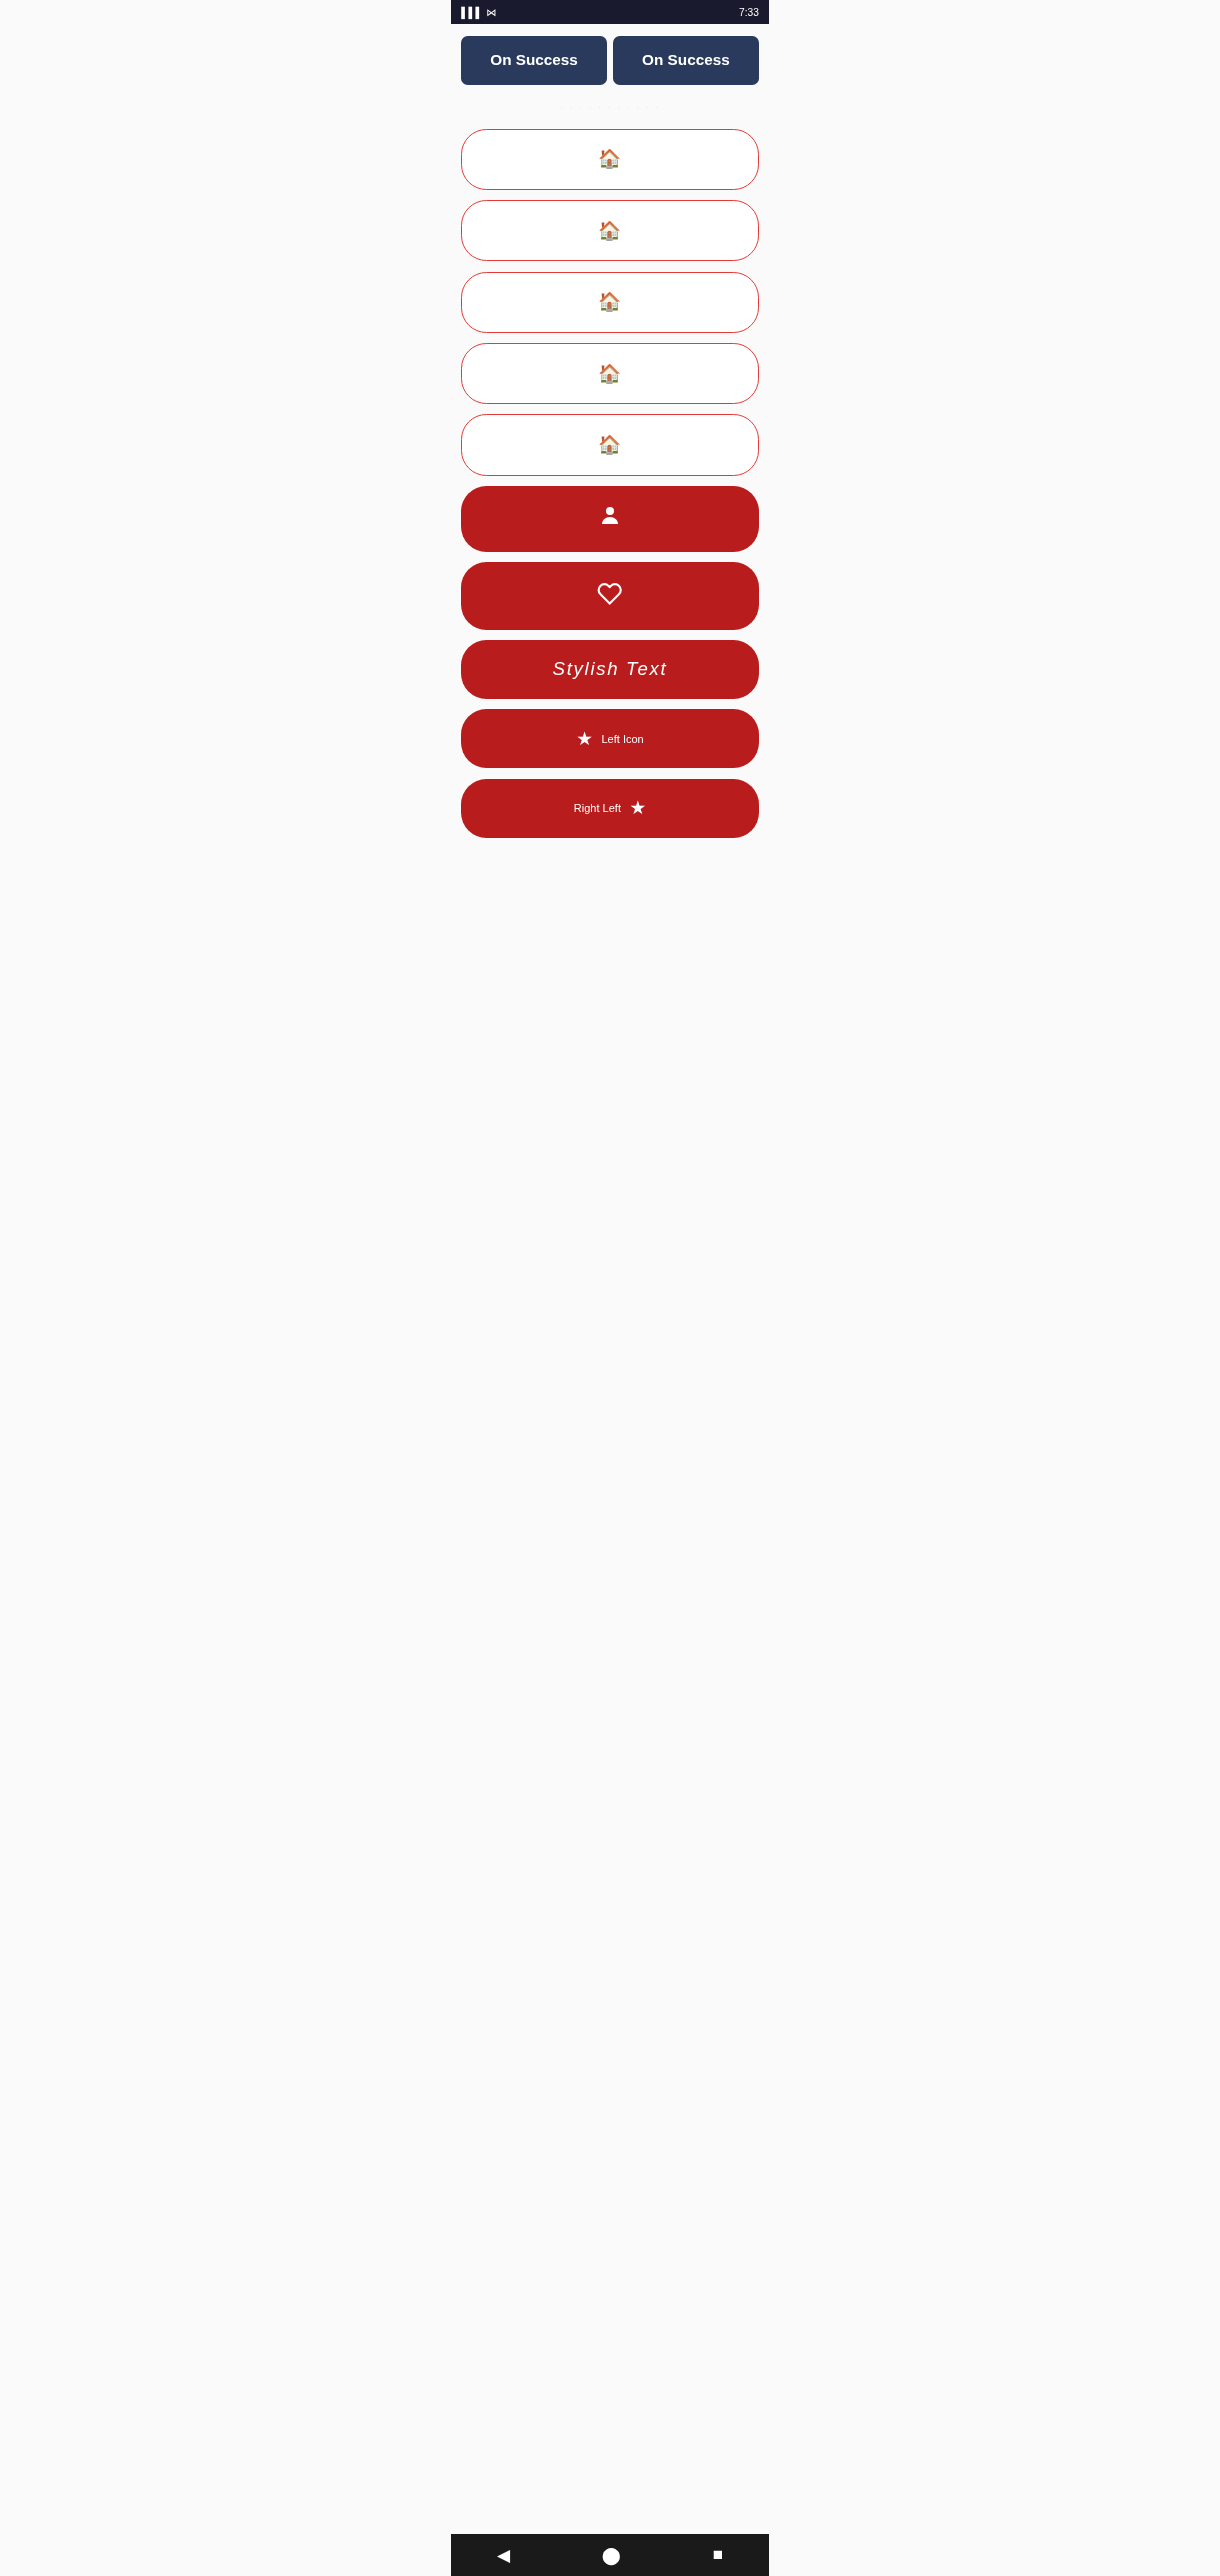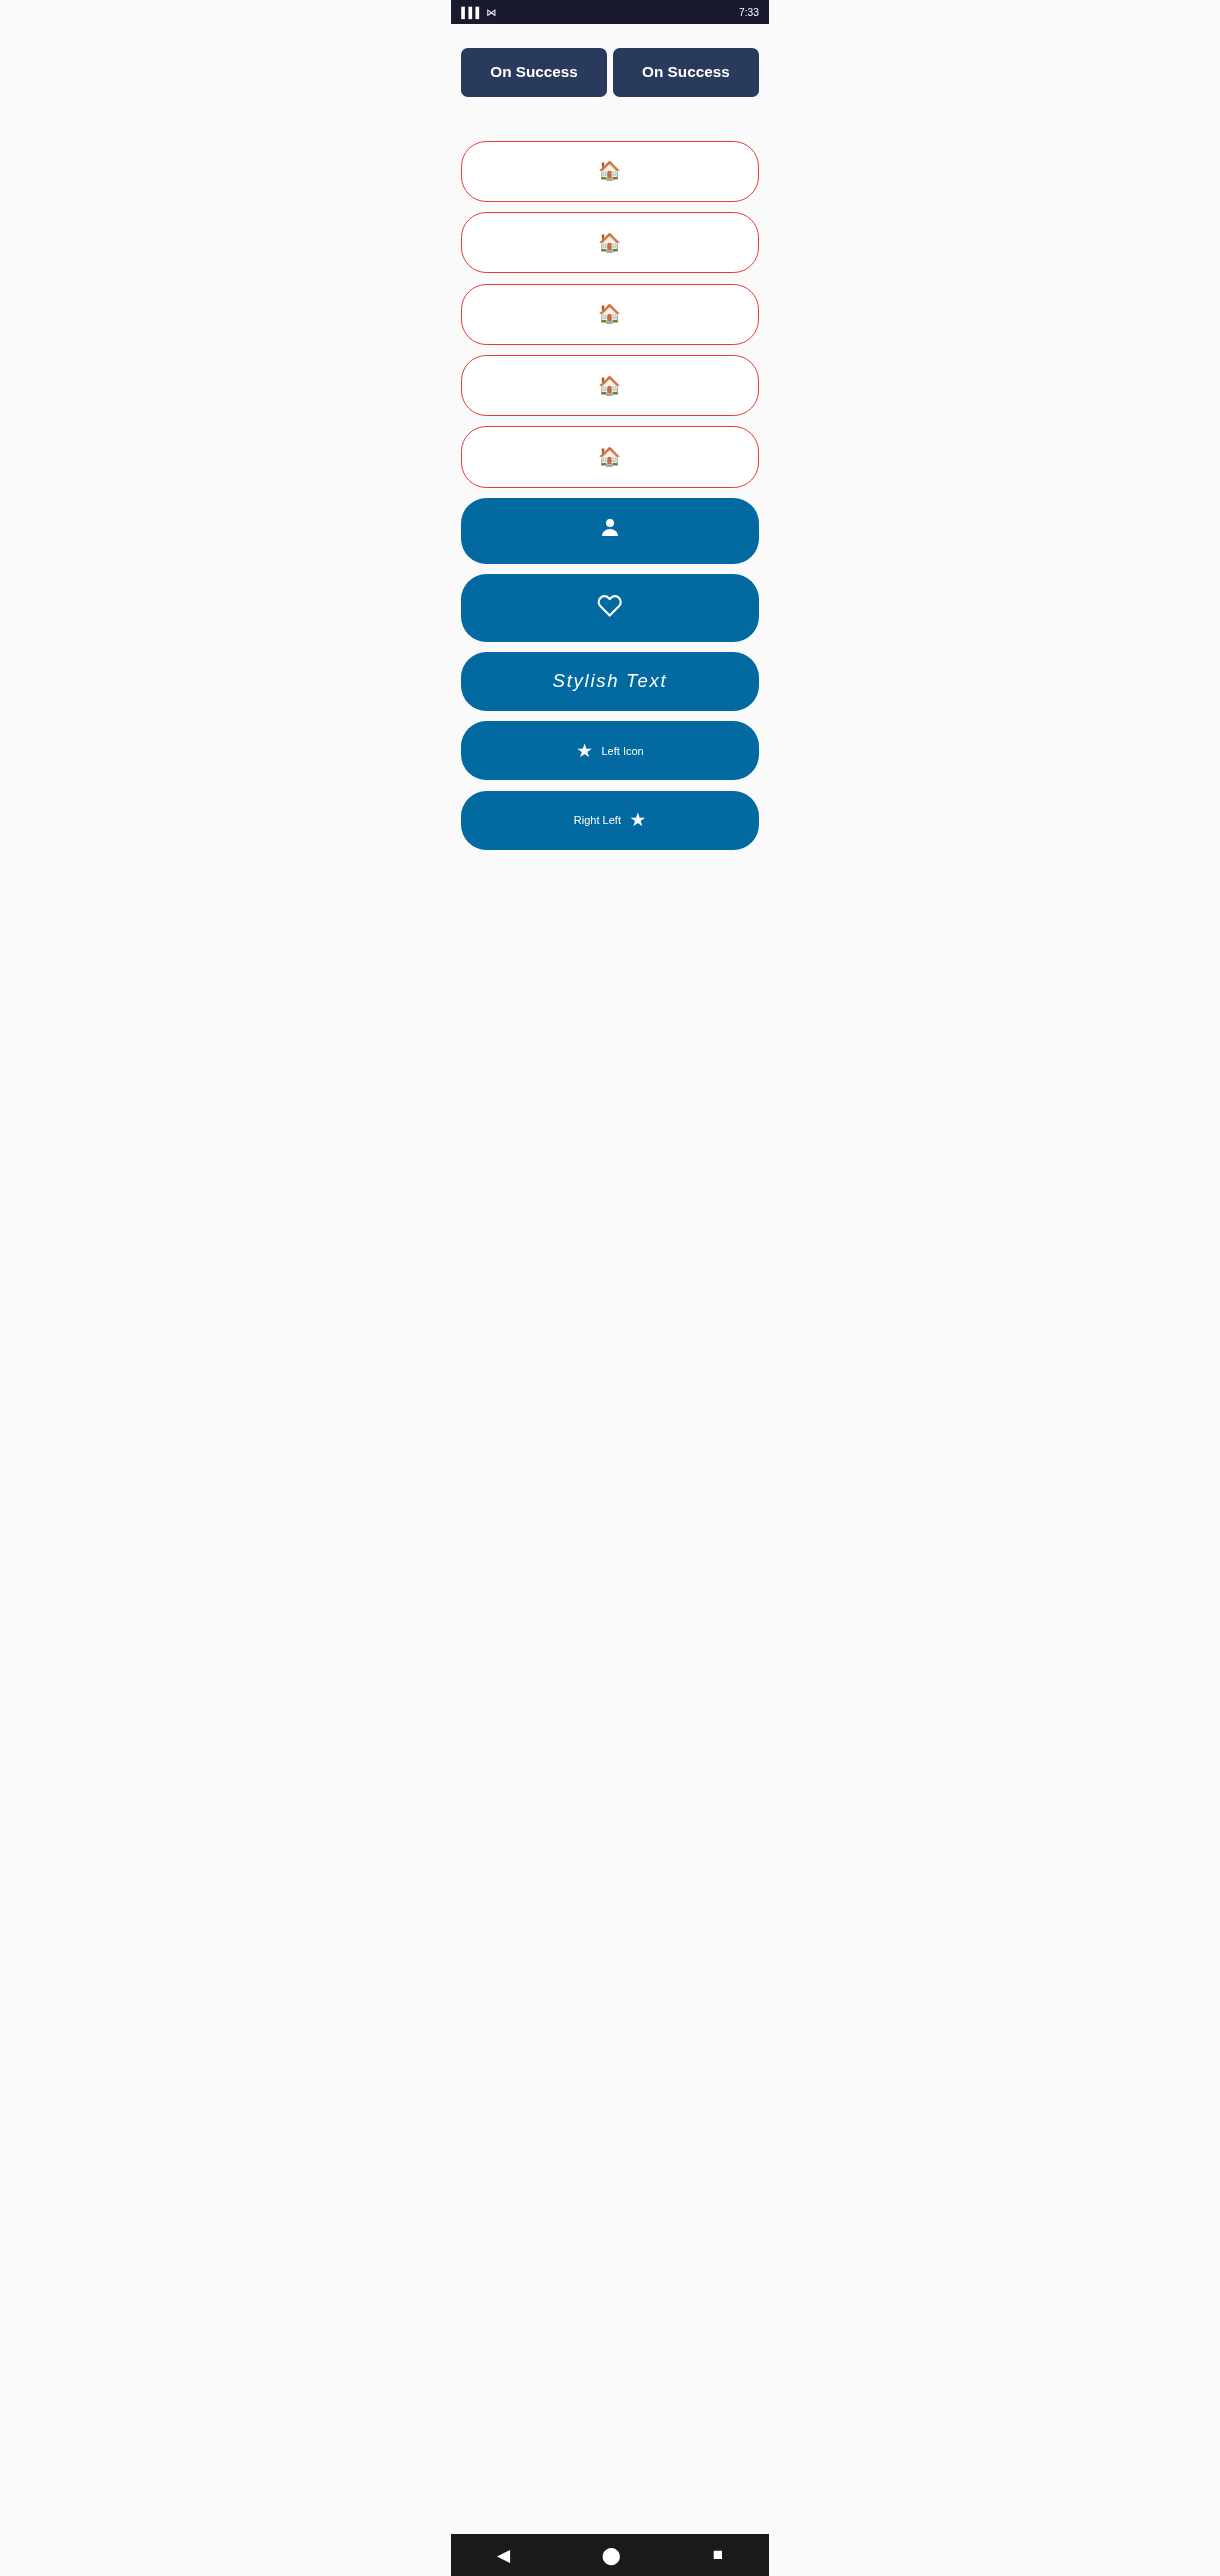--- a/index.html
+++ b/index.html
@@ -39,21 +39,20 @@
       display: flex;
       gap: 5.1px;
       align-items: center;
       font-weight: normal;
     }
 
     .top-buttons {
       display: flex;
       gap: 6px;
       padding: 12px 10.2px 8.5px 10.2px;
-      margin-top: 12px;
     }
 
     .top-btn {
       flex: 1;
       padding: 15.3px 8.5px;
       border: none;
       border-radius: 6.8px;
       font-size: 15.3px;
       font-weight: 600;
       cursor: pointer;
@@ -79,21 +78,21 @@
       align-items: center;
       justify-content: center;
       cursor: pointer;
       font-size: 18.6px;
       color: #e53935;
     }
 
     .filled-btn {
       width: 100%;
       padding: 18.6px 13.6px;
-      background: #0369a1;
+      background: #b91c1c;
       border: none;
       border-radius: 25.4px;
       display: flex;
       align-items: center;
       justify-content: center;
       cursor: pointer;
       font-size: 18.6px;
       color: white;
     }
 

